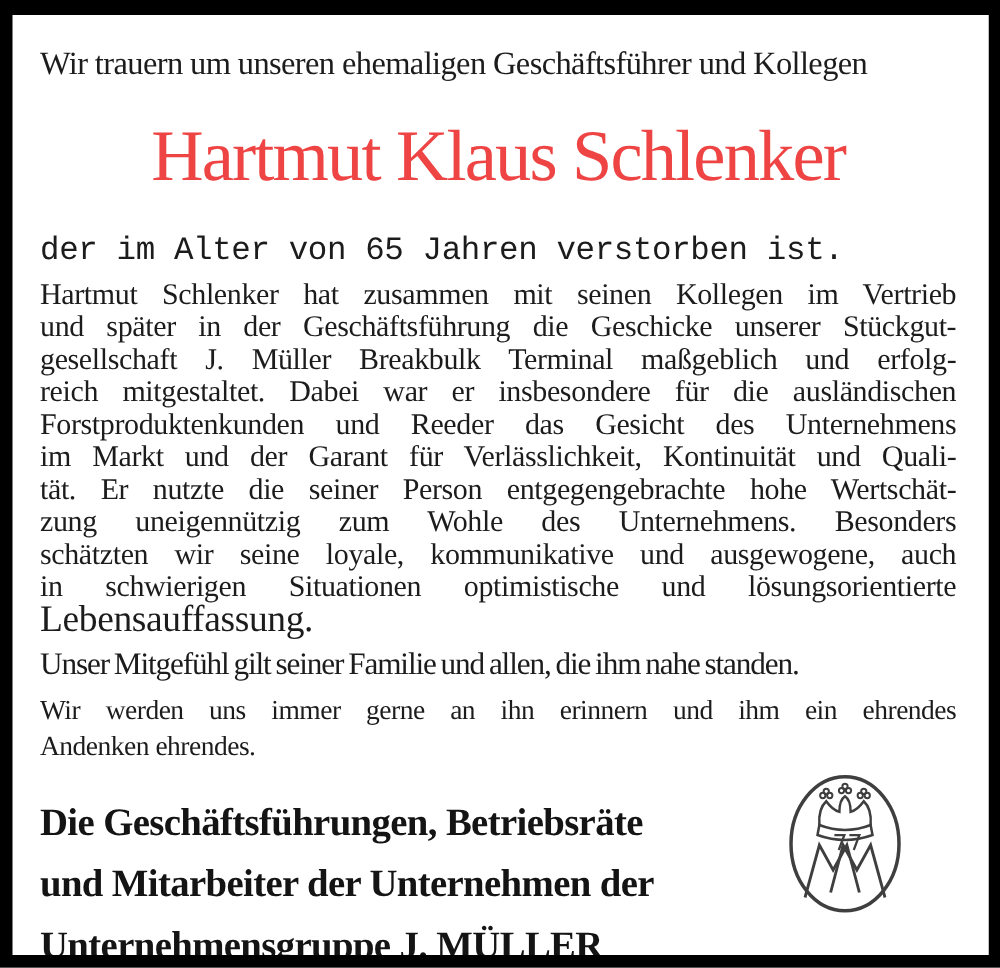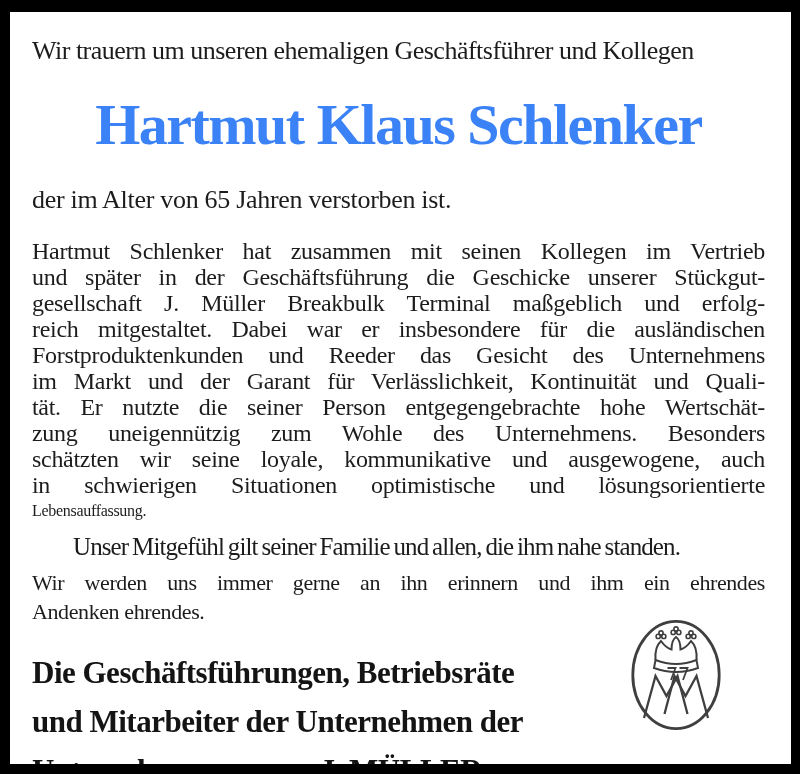--- a/index.html
+++ b/index.html
@@ -21,57 +21,57 @@
     margin-top: 10px;
     font-size: 26px;
     line-height: 30px;
     letter-spacing: -0.5px;
     white-space: nowrap;
   }
   .deceased-name {
     margin: 28px 0 0 0;
     font-size: 58px;
     line-height: 62px;
-    font-weight: bold;
+    font-weight: normal;
     letter-spacing: -1.5px;
     text-align: center;
-    color: #3b82f6;
+    color: #ef4444;
     white-space: nowrap;
   }
   .age-line {
     margin-top: 29px;
     font-size: 26px;
     line-height: 30px;
     letter-spacing: -0.3px;
+    font-family: Liberation Mono, monospace;
   }
   .justified {
     white-space: pre-line;
     text-align: justify;
     text-align-last: justify;
     -moz-text-align-last: justify;
   }
   .tribute {
-    margin-top: 23px;
+    margin-top: 8px;
     font-size: 24px;
     line-height: 26px;
     letter-spacing: -0.3px;
   }
   .tribute-last {
-    font-size: 16px;
+    font-size: 30px;
     line-height: 26px;
     letter-spacing: -0.3px;
   }
   .sympathy {
     margin-top: 8px;
     font-size: 25px;
     line-height: 29px;
     letter-spacing: -0.9px;
     word-spacing: -1.5px;
     white-space: nowrap;
-    margin-left: 41px;
   }
   .remembrance {
     margin-top: 7px;
     font-size: 22px;
     line-height: 29px;
     letter-spacing: -0.4px;
   }
   .signature {
     margin-top: 22px;
     font-size: 31px;

